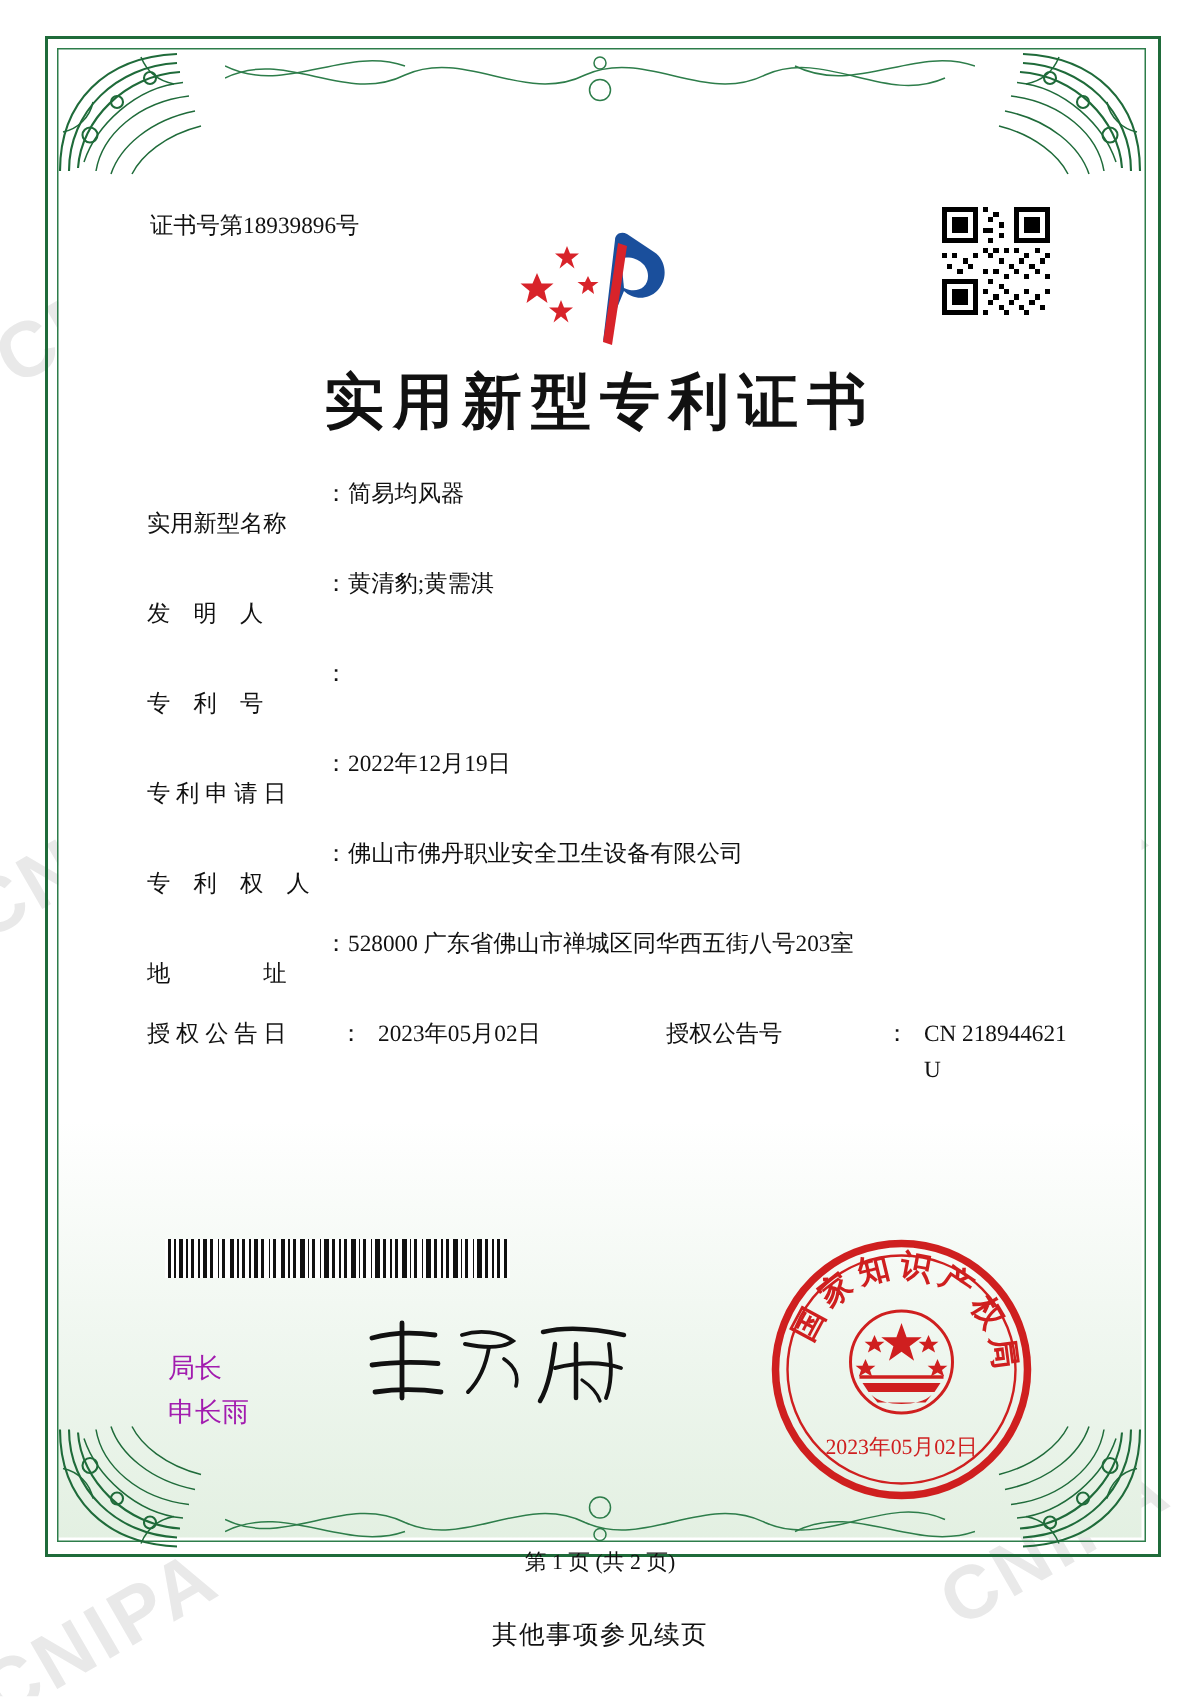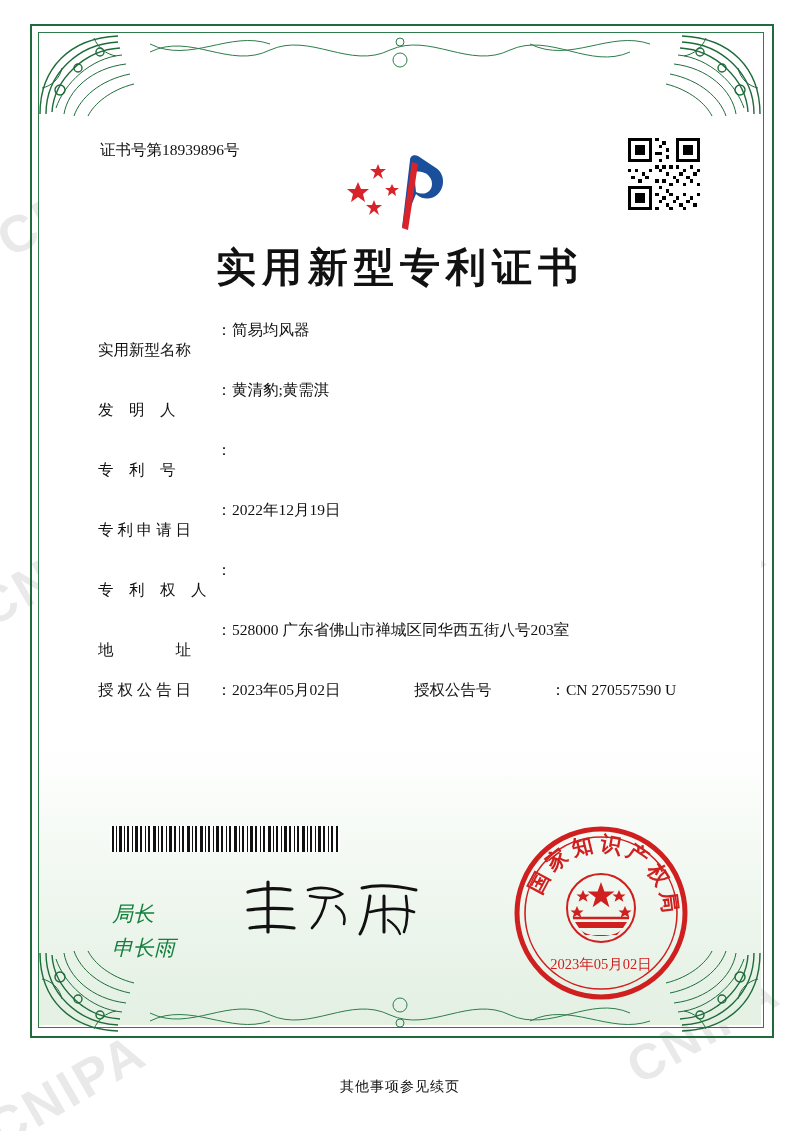--- a/index.html
+++ b/index.html
@@ -171,20 +171,21 @@
   }
   .field-value {
     flex: 1;
   }
   .field-value div { white-space: nowrap; }
 
   .grant-row {
     display: flex;
     align-items: flex-start;
     margin-bottom: 8px;
+    gap: 10px;
   }
   .grant-left-label { width: 118px; flex: 0 0 118px; white-space: pre; }
   .grant-value { flex: 0 0 182px; }
   .grant-right-label { flex: 0 0 136px; white-space: pre; }
   .grant-right-value { flex: 1; }
 
   .paragraphs {
     position: absolute;
     left: 98px;
     top: 648px;
@@ -204,24 +205,23 @@
     left: 110px;
     top: 826px;
     width: 230px;
     height: 26px;
   }
 
   .director-block {
     position: absolute;
     left: 112px;
     top: 898px;
-    font-size: 21px;
+    font-size: 18px;
     line-height: 1.6;
-    color: #15803d;
-    font-style: italic;
+    color: #a21caf;
   }
 
   .signature {
     position: absolute;
     left: 238px;
     top: 876px;
     width: 200px;
     height: 64px;
   }
 
@@ -251,21 +251,21 @@
     text-align: center;
     font-size: 14.5px;
     color: #111;
   }
   .footer-note {
     position: absolute;
     left: 0;
     right: 0;
     top: 1078px;
     text-align: center;
-    font-size: 14px;
+    font-size: 17px;
     color: #111;
     letter-spacing: 1px;
   }
 </style>
 </head>
 <body>
 
 <div class="page">
 
   <div class="watermark-layer">
@@ -498,36 +498,37 @@
       <div class="field-row">
         <div class="field-label">专 利 申 请 日</div>
         <div class="field-sep">：</div>
         <div class="field-value">2022年12月19日</div>
       </div>
 
       <div class="field-row">
         <div class="field-label">专　利　权　人</div>
         <div class="field-sep">：</div>
         <div class="field-value">
+          <div>佛山市佛丹职业安全卫生设备有限公司</div>
         </div>
       </div>
 
       <div class="field-row">
         <div class="field-label">地　　　　址</div>
         <div class="field-sep">：</div>
         <div class="field-value">528000 广东省佛山市禅城区同华西五街八号203室</div>
       </div>
 
       <div class="grant-row">
         <div class="grant-left-label">授 权 公 告 日</div>
         <div class="field-sep">：</div>
         <div class="grant-value">2023年05月02日</div>
         <div class="grant-right-label">授权公告号</div>
         <div class="field-sep">：</div>
-        <div class="grant-right-value">CN 270557590 U</div>
+        <div class="grant-right-value">CN 218944621 U</div>
       </div>
 
     </div>
 
     <div class="paragraphs">
     </div>
 
     <div class="barcode">
       <svg width="230" height="26" viewBox="0 0 230 26" shape-rendering="crispEdges">
         <rect width="230" height="26" fill="#fff"></rect>
@@ -637,16 +638,17 @@
         <defs>
           <path id="sealArc" d="M 89 89 m -62 0 a 62 62 0 1 1 124 0"></path>
         </defs>
         <text font-family="Liberation Serif, serif" font-size="21" font-weight="bold" fill="#cf1f1f" letter-spacing="5">
           <textPath href="#sealArc" startOffset="9%">国家知识产权局</textPath>
         </text>
       </svg>
     </div>
     <div class="seal-date">2023年05月02日</div>
 
+    <div class="page-number">第 1 页 (共 2 页)</div>
     <div class="footer-note">其他事项参见续页</div>
 
   </div>
 </div>
 
 </body></html>

